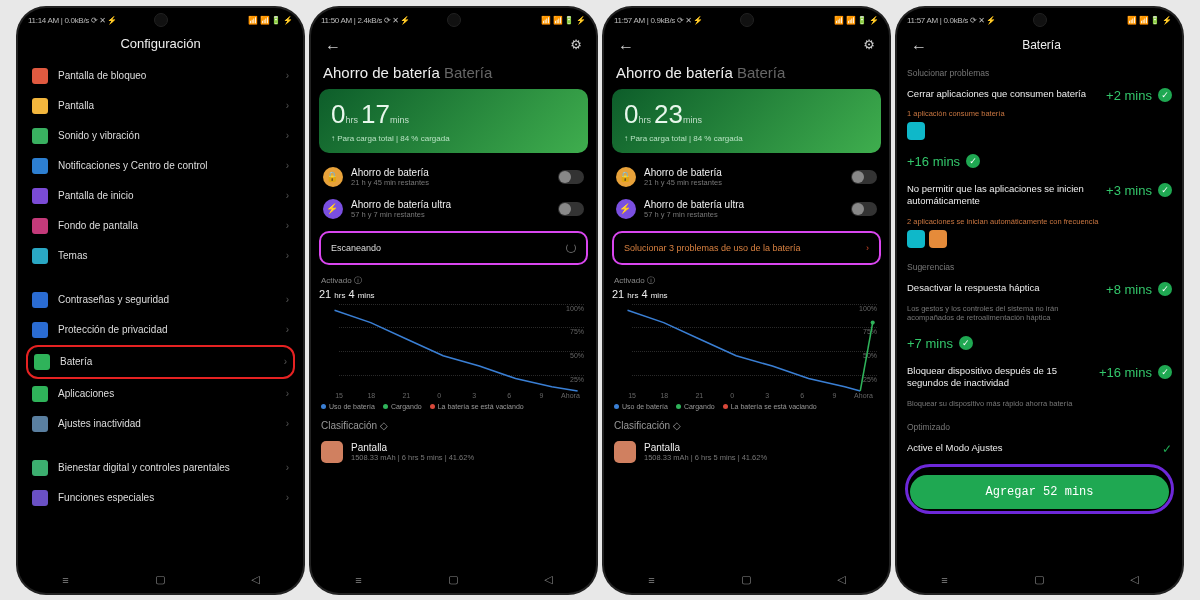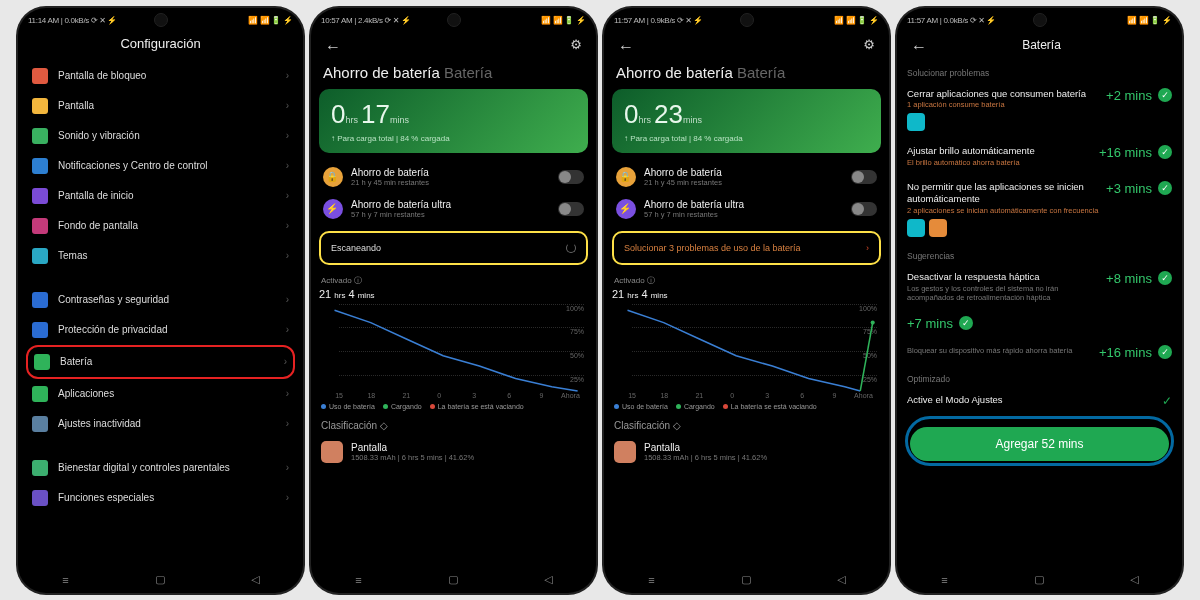--- a/index.html
+++ b/index.html
@@ -132,21 +132,21 @@
   }
 
   .pill {
     border: 1px solid #333;
     border-radius: 10px;
     padding: 10px 10px;
     display: flex; align-items: center;
     font-size: 9px;
     margin: 6px 0 8px;
   }
-  .pill.highlight { border: 2px solid #fde047; }
+  .pill.highlight { border: 2px solid #d946ef; }
   .pill .chev2 { margin-left: auto; color: #d84a2a; }
   .pill.alert { color: #d98140; }
   .spinner {
     width: 10px; height: 10px; border: 1.5px solid #666;
     border-top-color: transparent; border-radius: 50%;
     margin-left: auto;
   }
 
   .sec-label { font-size: 8px; color: #888; padding: 2px 2px; }
   .hrs-row { font-size: 11px; color: #eee; padding-bottom: 2px;}
@@ -171,33 +171,33 @@
   .app-txt .as { font-size:7.5px; color:#777;}
 
   
   .sec-head { font-size: 8.5px; color: #777; padding: 6px 2px 4px; }
   .prob-card {
     display: flex; align-items: flex-start;
     padding: 6px 2px 8px;
   }
   .prob-body { flex: 1; padding-right: 6px; }
   .prob-title { font-size: 9.5px; color: #eee; line-height: 1.25; }
-  .prob-sub { font-size: 7.5px; color: #c77540; margin-top: 1px; line-height: 1.2;}
+  .prob-sub { font-size: 7.5px; color: #c77540; margin-top: 10px; line-height: 1.2;}
   .prob-sub.grey { color: #777; }
   .gain { font-size: 13px; color: #33c76b; margin-right: 6px; white-space: nowrap;}
   .check { width: 14px; height: 14px; border-radius:50%; background:#1fa852; display:flex;align-items:center;justify-content:center;color:#fff;font-size:9px;flex-shrink:0;}
   .mini-icons { display:flex; gap:4px; margin-top:4px;}
   .mini { width:18px;height:18px;border-radius:4px; } .mini.teal{background:#0fb8c9;}
   .mini.orange{background:#e58b3a;}
   .btn-big {
     background:#1fa852; color:#fff; font-size:12px;
     text-align:center; padding:10px; border-radius:20px;
     margin-top:6px;
   }
-  .btn-wrap.highlight { border:3px solid #0369a1; border-radius:26px; padding:2px; }
+  .btn-wrap.highlight { border:3px solid #6d28d9; border-radius:26px; padding:2px;font-family:Liberation Mono, monospace; }
 </style>
 </head>
 <body>
 
 <div class="phone">
   <div class="notch"></div>
   <div class="statusbar">
     <span>11:14 AM | 0.0kB/s ⟳ ✕ ⚡</span>
     <span>📶 📶 🔋 ⚡</span>
   </div>
@@ -285,21 +285,21 @@
   <div class="navbar">
     <div class="nav-btn">≡</div>
     <div class="nav-btn">▢</div>
     <div class="nav-btn">◁</div>
   </div>
 </div>
 
 <div class="phone">
   <div class="notch"></div>
   <div class="statusbar">
-    <span>10:57 AM | 2.4kB/s ⟳ ✕ ⚡</span>
+    <span>11:50 AM | 2.4kB/s ⟳ ✕ ⚡</span>
     <span>📶 📶 🔋 ⚡</span>
   </div>
   <div class="screen">
     <div class="hdr-row">
       <div class="back">←</div>
       <div class="gear">⚙</div>
     </div>
     <div class="page-title">
       <span>Ahorro de batería</span>
       <span class="dim">Batería</span>
@@ -500,24 +500,20 @@
             <div class="prob-title">Cerrar aplicaciones que consumen batería</div>
             <div class="prob-sub">1 aplicación consume batería</div>
             <div class="mini-icons">
               <div class="mini teal"></div>
             </div>
           </div>
           <span class="gain">+2 mins</span>
           <div class="check">✓</div>
         </div>
         <div class="prob-card">
-          <div class="prob-body">
-            <div class="prob-title">Ajustar brillo automáticamente</div>
-            <div class="prob-sub">El brillo automático ahorra batería</div>
-          </div>
           <span class="gain">+16 mins</span>
           <div class="check">✓</div>
         </div>
         <div class="prob-card">
           <div class="prob-body">
             <div class="prob-title">No permitir que las aplicaciones se inicien automáticamente</div>
             <div class="prob-sub">2 aplicaciones se inician automáticamente con frecuencia</div>
             <div class="mini-icons">
               <div class="mini teal"></div>
               <div class="mini orange"></div>
@@ -536,20 +532,21 @@
           </div>
           <span class="gain">+8 mins</span>
           <div class="check">✓</div>
         </div>
         <div class="prob-card">
           <span class="gain">+7 mins</span>
           <div class="check">✓</div>
         </div>
         <div class="prob-card">
           <div class="prob-body">
+            <div class="prob-title">Bloquear dispositivo después de 15 segundos de inactividad</div>
             <div class="prob-sub grey">Bloquear su dispositivo más rápido ahorra batería</div>
           </div>
           <span class="gain">+16 mins</span>
           <div class="check">✓</div>
         </div>
       </div>
     <div class="sec-head">Optimizado</div>
     <div class="prob-card">
       <div class="prob-body">
           <div class="prob-title">Active el Modo Ajustes</div>

